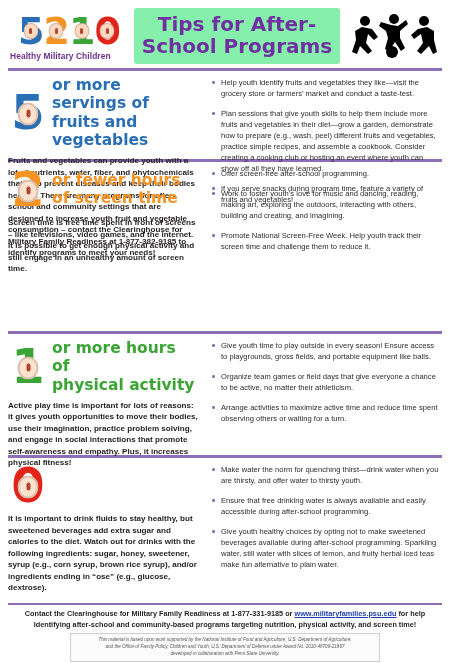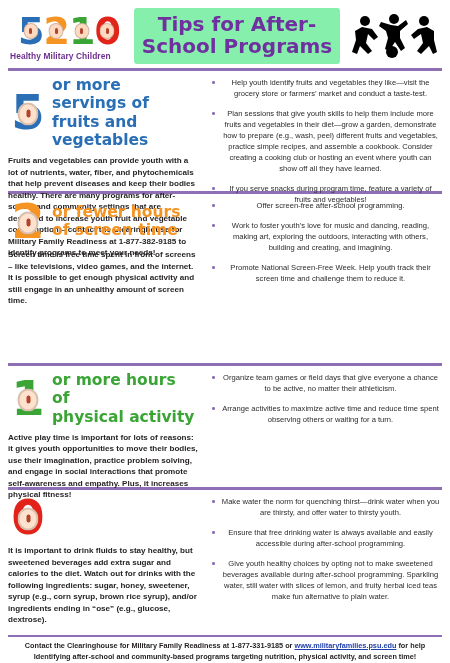--- a/index.html
+++ b/index.html
@@ -58,31 +58,31 @@
   }
   .bignum .face:after{
     content:"";position:absolute;left:50%;top:46%;transform:translate(-50%,-50%);
     width:4px;height:8px;border-radius:2px;background:#b0452f;
   }
   .head-text{font-size:15.5px;font-weight:bold;line-height:1.18;font-family:"DejaVu Sans",sans-serif;}
   .blurb{font-size:8.1px;font-weight:bold;line-height:1.42;margin-top:6px;}
 
   .c5{color:#2a6fb5;} .c2{color:#f59323;} .c1{color:#3aa535;} .c0{color:#e2231a;}
 
-  ul.tips{list-style:none;margin:0;padding:0;text-align:center;}
+  ul.tips{list-style:none;margin:0;padding:0;}
   ul.tips li{
     position:relative;padding-left:11px;margin-bottom:9px;
     font-size:7.6px;line-height:1.45;color:#2b2b2b;
   }
   ul.tips li:before{
     content:"";position:absolute;left:2px;top:4px;
     width:2.5px;height:2.5px;border-radius:50%;background:#8e6fb5;
   }
 
-  .s5{height:120px;}
+  .s5{height:88px;}
   .s2{height:169px;}
   .s1{height:121px;}
   .s0{height:145px;}
 
   
   .footer{padding:4px 10px 0;text-align:center;}
   .footer .line{font-size:7.3px;font-weight:bold;color:#231f20;line-height:1.45;}
   .footer .line a{color:#1f3fa8;text-decoration:underline;}
   .disclaimer{
     margin:3px auto 0;width:300px;border:1px solid #cfcfcf;background:#fbfbfb;
@@ -188,20 +188,21 @@
         </div>
         <div class="head-text c1">
           <div>or more hours of</div>
           <div>physical activity</div>
         </div>
       </div>
       <div class="blurb">Active play time is important for lots of reasons: it gives youth opportunities to move their bodies, use their imagination, practice problem solving, and engage in social interactions that promote self-awareness and empathy.  Plus, it increases physical fitness!</div>
     </div>
     <div class="col-right">
       <ul class="tips">
+        <li>Give youth time to play outside in every season! Ensure access to playgrounds, gross fields, and portable equipment like balls.</li>
         <li>Organize team games or field days that give everyone a chance to be active, no matter their athleticism.</li>
         <li>Arrange activities to maximize active time and reduce time spent observing others or waiting for a turn.</li>
       </ul>
     </div>
   </div>
 
   <div class="rule"></div>
   <div class="section s0">
     <div class="col-left">
       <div class="head-row">

